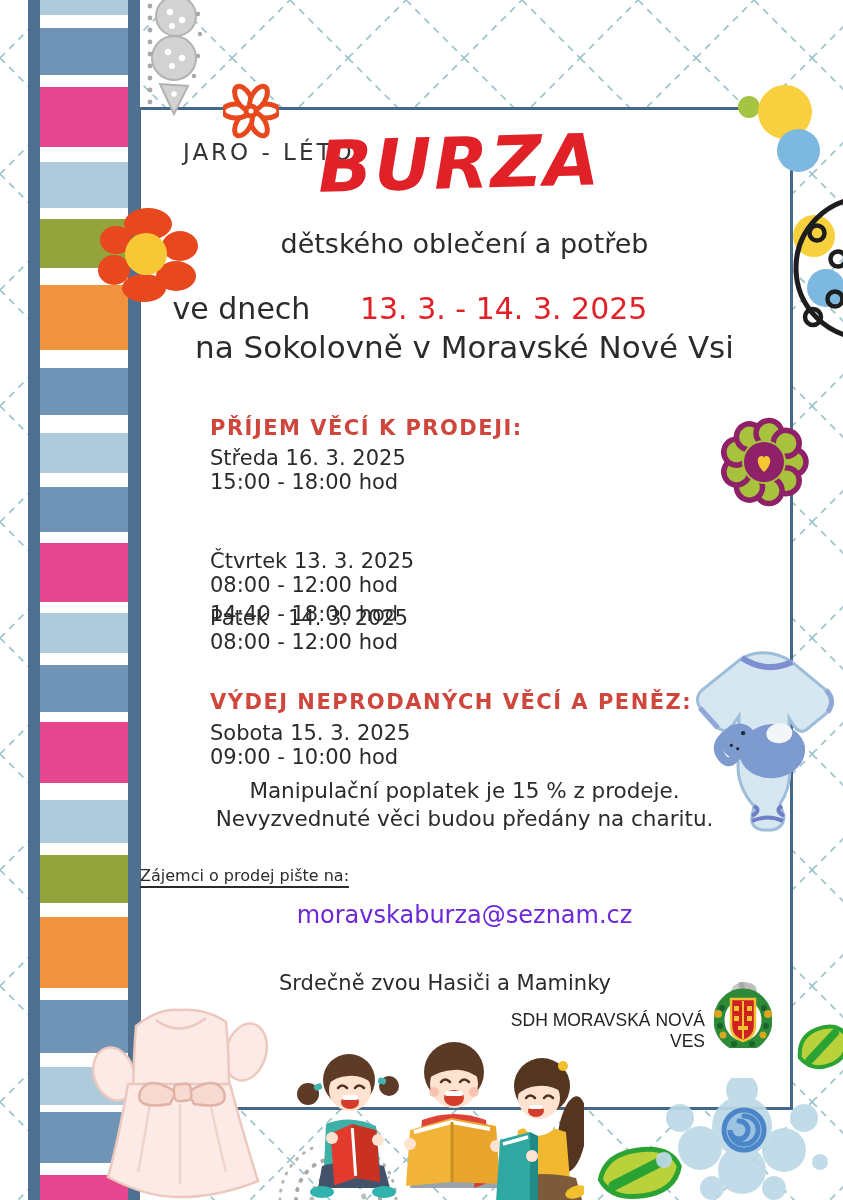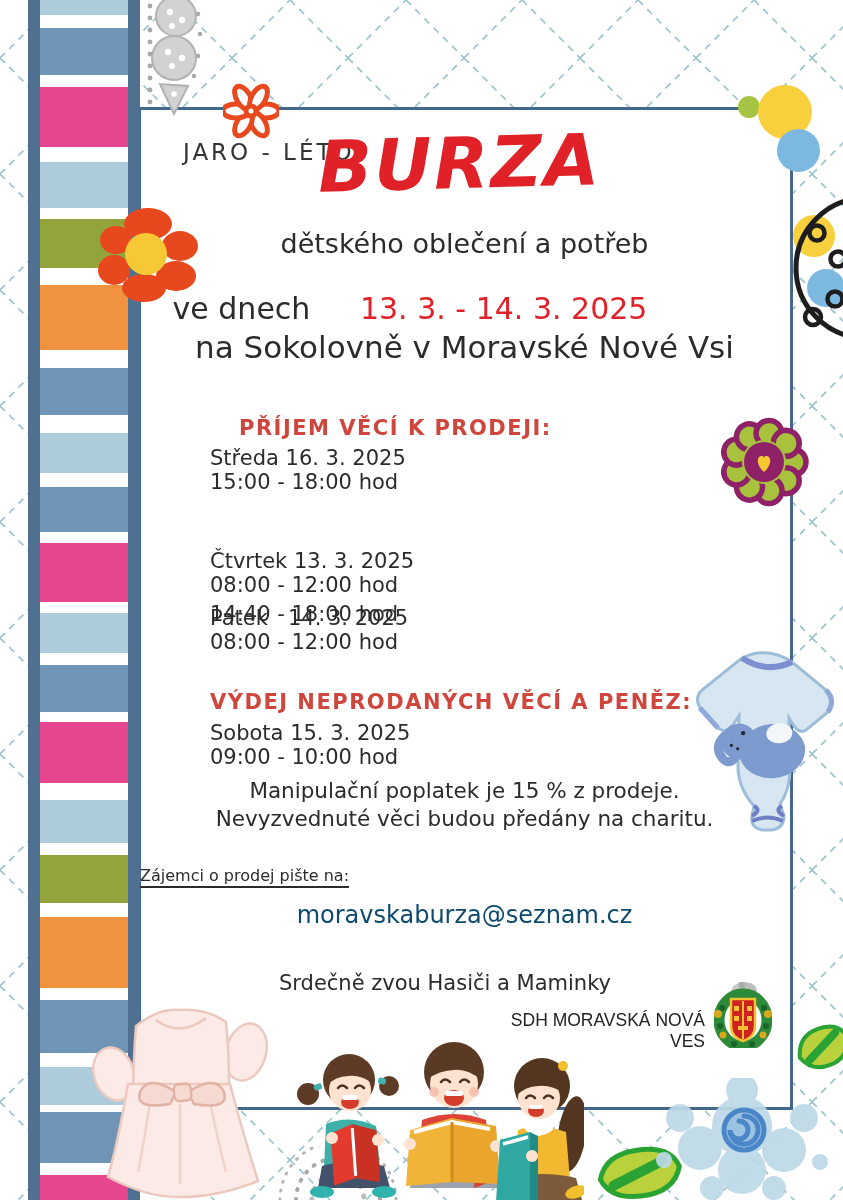--- a/index.html
+++ b/index.html
@@ -19,21 +19,21 @@
   .subtitle{left:140px;top:228px;width:649px;text-align:center;font-size:27px;}
   .dateline{left:120px;top:291px;width:580px;text-align:center;font-size:30px;}
   .dateline .red{color:#e02128;margin-left:40px;}
   .venue{left:140px;top:329px;width:649px;text-align:center;font-size:31px;}
   .sec-header{left:210px;font-size:21px;letter-spacing:1.5px;color:#cf463d;font-weight:bold;}
   .sched-row{left:210px;width:440px;font-size:21px;}
   .sched-row .day{display:inline-block;width:260px;white-space:pre;}
   .sched-row .time{display:inline-block;}
   .note{left:140px;width:649px;text-align:center;font-size:21.5px;}
   .contact-label{left:140px;top:866px;width:649px;text-align:left;font-size:16px;text-decoration:underline;text-underline-offset:5px;text-decoration-thickness:2px;}
-  .contact-email{left:140px;top:901px;width:649px;text-align:center;font-size:24px;color:#0c4a6e;}
+  .contact-email{left:140px;top:901px;width:649px;text-align:center;font-size:24px;color:#6d28d9;}
   .invite{left:140px;top:971px;width:610px;text-align:center;font-size:21px;}
   .org{left:500px;top:1010px;width:205px;text-align:right;font-size:17.5px;font-family:"Liberation Sans",sans-serif;color:#222;}
   
   .dot{border-radius:50%;}
   #dot-green{left:738px;top:96px;width:22px;height:22px;background:#a5c443;}
   #dot-yellow{left:758px;top:85px;width:54px;height:54px;background:#f8cf3c;}
   #dot-blue{left:777px;top:129px;width:43px;height:43px;background:#7db8e0;}
 </style>
 </head>
 <body>
@@ -94,21 +94,21 @@
     </div>
 
   <div class="abs season">JARO - LÉTO</div>
   <div class="abs title">BURZA</div>
   <div class="abs subtitle">dětského oblečení a potřeb</div>
   <div class="abs dateline">
     <span>ve dnech </span><span class="red">13. 3. - 14. 3. 2025</span>
   </div>
   <div class="abs venue">na Sokolovně v Moravské Nové Vsi</div>
 
-  <div class="abs sec-header" style="top:416px;margin-left:29px;">PŘÍJEM VĚCÍ K PRODEJI:</div>
+  <div class="abs sec-header" style="top:416px;">PŘÍJEM VĚCÍ K PRODEJI:</div>
   <div class="abs sched-row" style="top:446px;">
     <span class="day">Středa 16. 3. 2025</span><span class="time">15:00 - 18:00 hod</span>
   </div>
 
   <div class="abs sched-row" style="top:549px;">
     <span class="day">Čtvrtek 13. 3. 2025</span><span class="time">08:00 - 12:00 hod</span>
   </div>
   <div class="abs sched-row" style="top:578px;">
     <span class="day"></span><span class="time">14:40 - 18:00 hod</span>
   </div>

